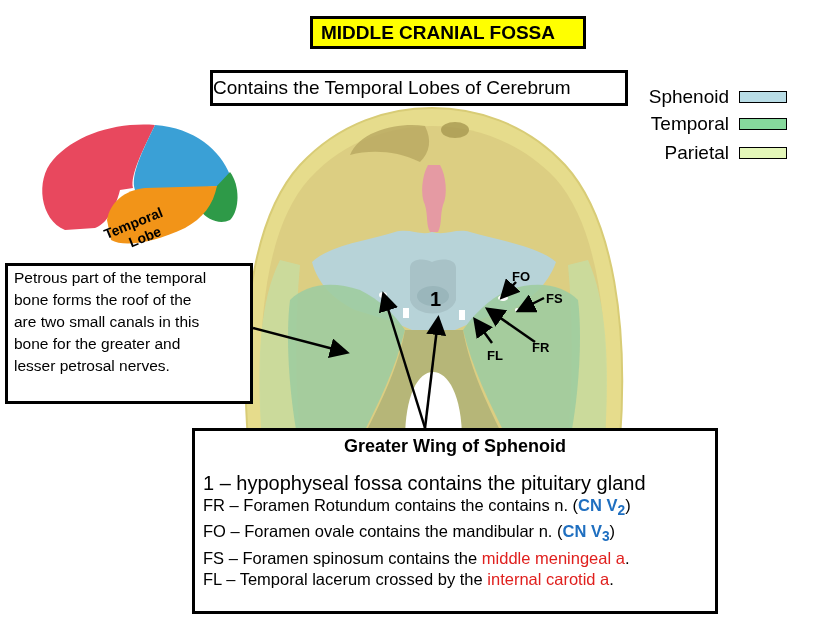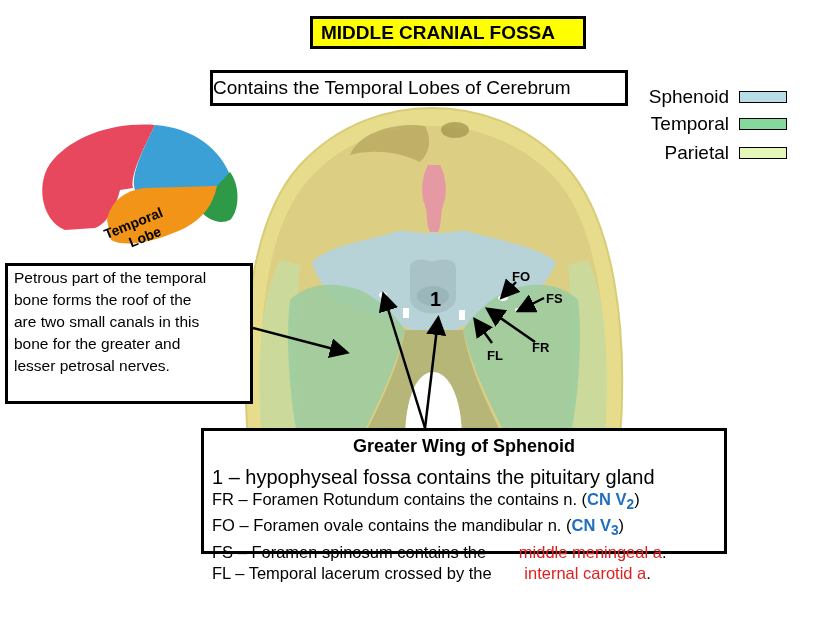--- a/index.html
+++ b/index.html
@@ -7,26 +7,26 @@
          font-family:"Liberation Sans", sans-serif; color:#000; }
   .abs { position:absolute; }
   .title-box { left:279px; top:16px; width:276px; height:33px; background:#ffff00; border:3px solid #000; box-sizing:border-box;
                font-weight:bold; font-size:19px; line-height:27px; padding-left:8px;margin-left:31px; }
   .sub-box { left:210px; top:70px; width:418px; height:36px; border:3px solid #000; box-sizing:border-box; background:#fff;
              font-size:19px; line-height:30px; text-align:left; }
   .legend-row { position:absolute; right:34px; font-size:19px; display:flex; align-items:center; gap:10px; }
   .legend-swatch { width:48px; height:12px; border:1.5px solid #000; box-sizing:border-box; }
   .petrous-box { left:5px; top:263px; width:248px; height:141px; border:3px solid #000; box-sizing:border-box; background:#fff;
                  font-size:15.5px; line-height:22px; padding:1px 6px; }
-  .wing-box { left:201px; top:428px; width:526px; height:126px; border:3px solid #000; box-sizing:border-box; background:#fff; padding:0 8px; }
+  .wing-box { left:192px; top:428px; width:526px; height:186px; border:3px solid #000; box-sizing:border-box; background:#fff; padding:0 8px; }
   .wing-title { font-weight:bold; font-size:18px; text-align:center; margin-top:4px; height:30px; line-height:22px; }
-  .wing-line1 { font-size:20px; line-height:23px; margin-top:1px; }
+  .wing-line1 { font-size:20px; line-height:23px; margin-top:7px; }
   .wing-line { font-size:16.5px; line-height:21px; }
   .blue { color:#1f6fc0; font-weight:bold; }
-  .red { color:#e0201e;margin-left:28px; }
+  .red { color:#e0201e; }
   svg text { font-family:"Liberation Sans", sans-serif; }
 </style>
 </head>
 <body>
 
 <svg class="abs" style="left:0;top:0" width="821" height="618" viewBox="0 0 821 618">
 
   <path d="M248,440 C240,330 250,220 300,165 C340,122 390,108 432,108 C474,108 525,122 565,165 C615,220 628,330 620,440 Z" fill="#e6dc8c" stroke="#d8cc76" stroke-width="2"></path>
 
   <path d="M262,440 C256,330 264,228 310,178 C345,140 392,126 432,126 C472,126 519,140 555,178 C600,228 610,330 605,440 Z" fill="#dcce82"></path>

